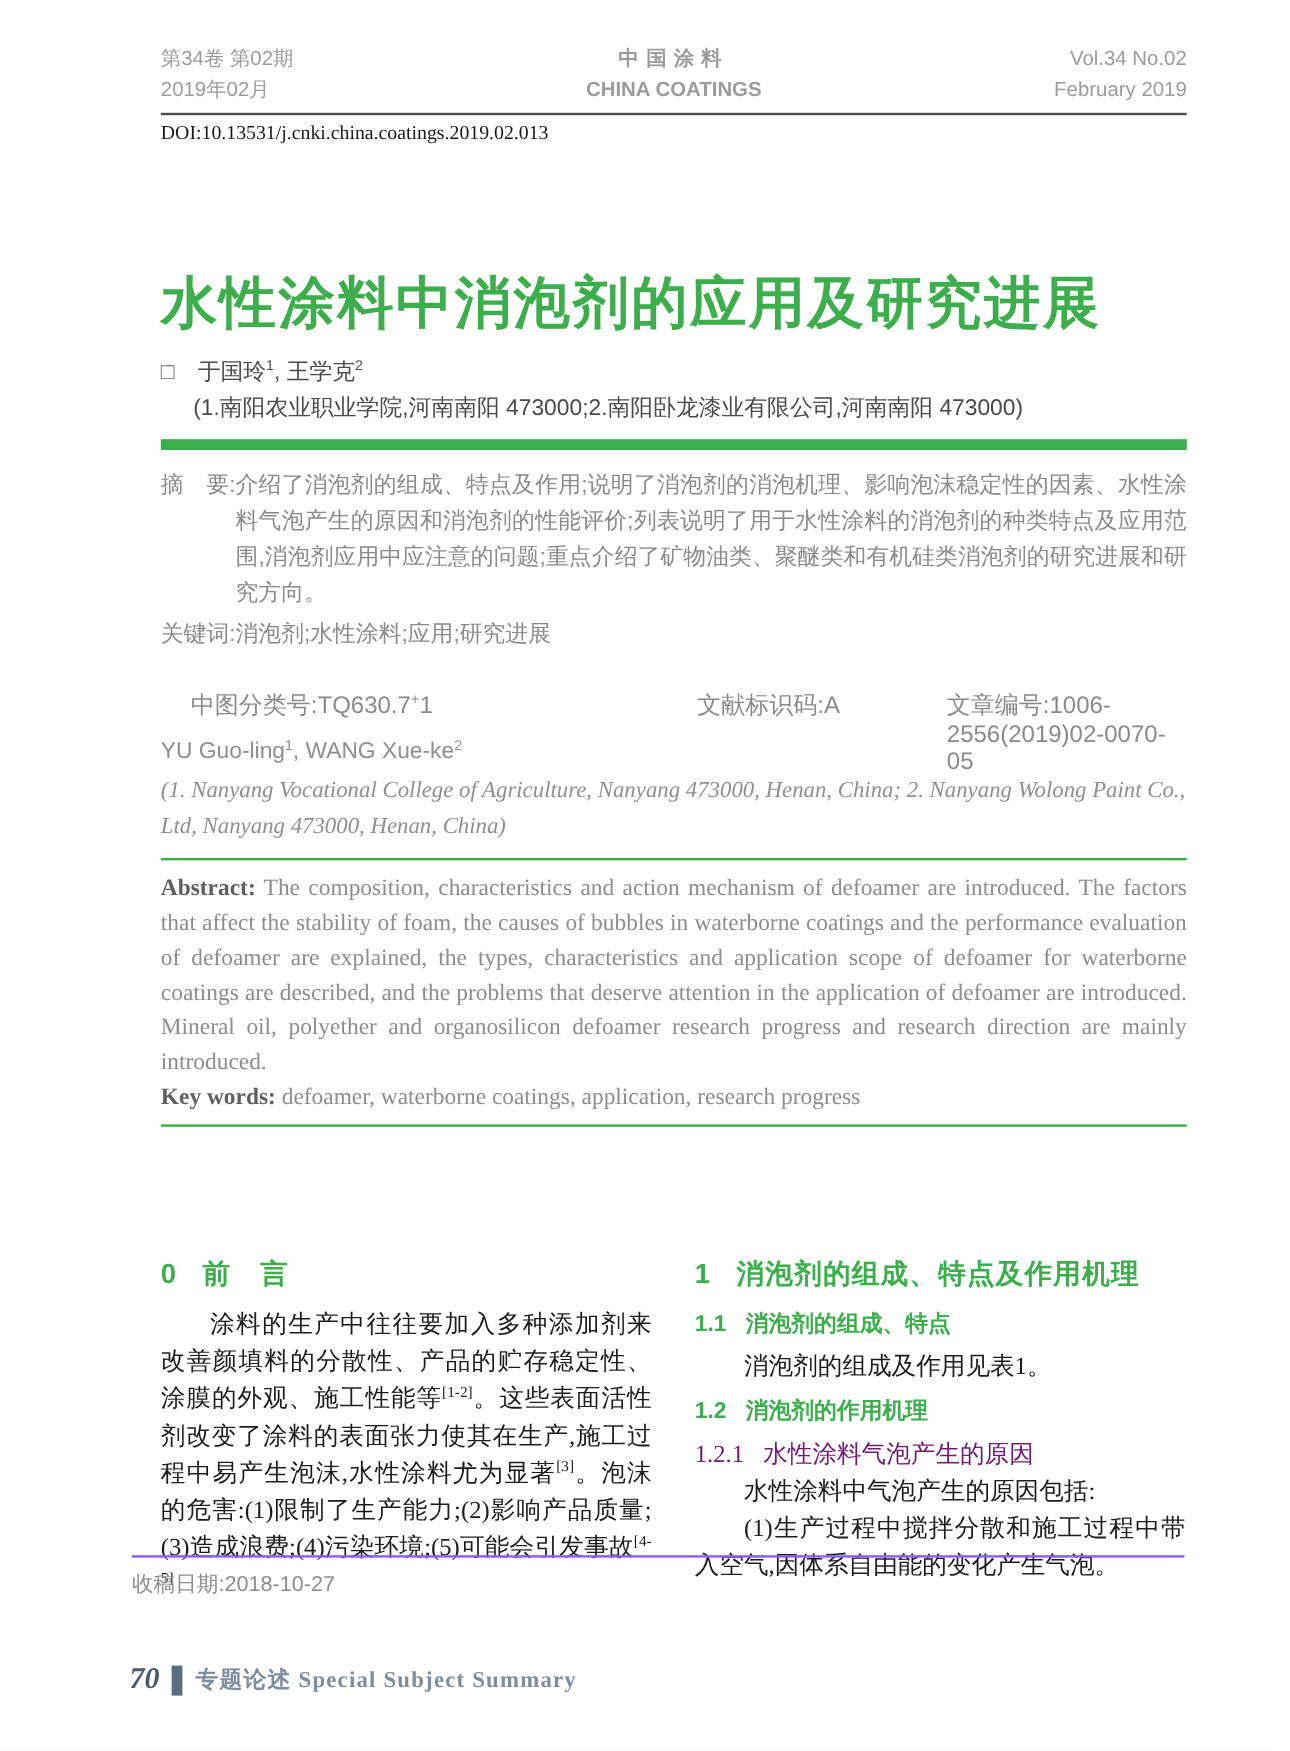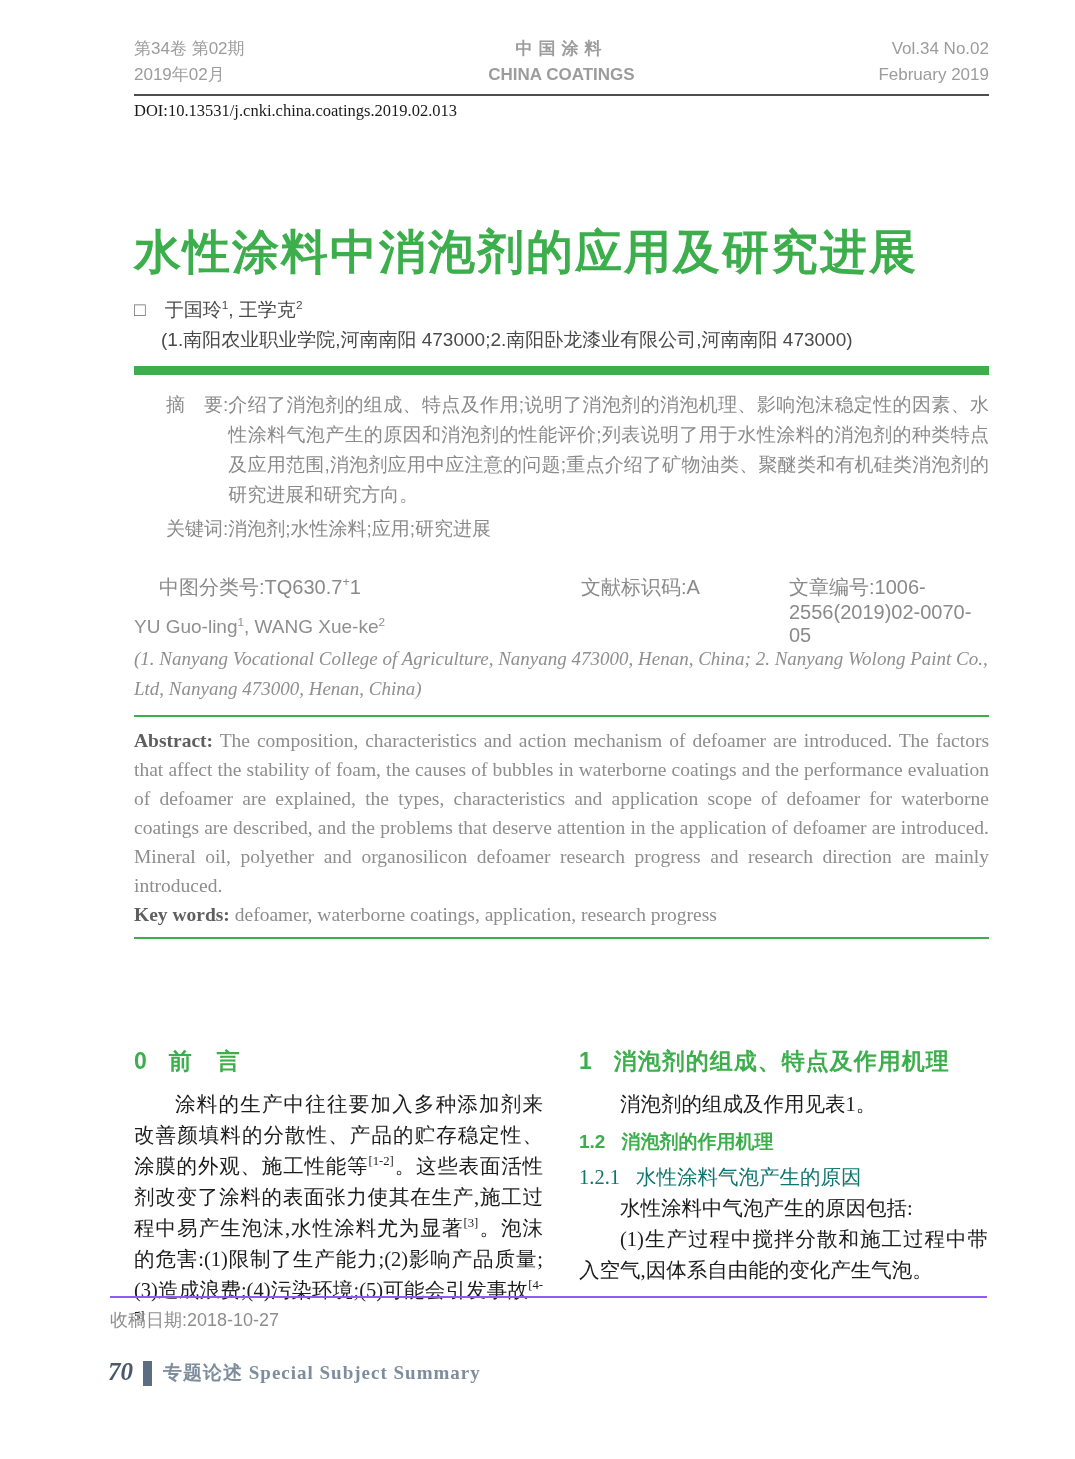--- a/index.html
+++ b/index.html
@@ -36,21 +36,21 @@
   .authors-cn .marker { margin-right:14px; color:#6a6a6a; }
   .affil-cn {
     margin-top:4px; padding-left:27px; font-family:"Liberation Sans", sans-serif;
     font-size:19px; color:#4a4a4a;
   }
   .green-bar { margin-top:13px; height:9px; background:var(--accent); }
 
   
   .abs-cn, .kw-cn {
     display:flex; margin-top:15px; font-family:"Liberation Sans", sans-serif;
-    font-size:19px; line-height:30px; color:#8a8a8a;margin-left:32px;
+    font-size:19px; line-height:30px; color:#8a8a8a;
   }
   .kw-cn { margin-top:4px; }
   .abs-label, .kw-label { white-space:nowrap; }
   .abs-text { text-align:justify; }
   .clc-row {
     position:relative; height:30px; margin-top:30px;
     font-family:"Liberation Sans", sans-serif; font-size:20px; color:#8a8a8a;
   }
   .clc-row .clc-a { position:absolute; left:25px; }
   .clc-row .clc-b { position:absolute; left:447px; }
@@ -88,35 +88,35 @@
     font-size:23px; line-height:32px; color:var(--accent);
   }
   h3.sec .sec-title { letter-spacing:1px; }
   h4.sub {
     margin:7px 0 5px 0; display:flex; gap:16px; align-items:baseline;
     font-family:"Liberation Sans", sans-serif; font-weight:bold;
     font-size:19px; line-height:30px; color:var(--accent);
   }
   h4.sub.black {
     font-family:"Liberation Serif", serif; font-weight:normal;
-    font-size:20.5px; line-height:31px; color:#0f766e; margin:2px 0 0 0;
+    font-size:20.5px; line-height:31px; color:#701a75; margin:2px 0 0 0;
   }
   p.body {
     margin:0; font-size:20.5px; line-height:31px; color:#1c1c1c; text-align:justify;
   }
   p.body.indent { text-indent:2em; }
 
   
   .footnote {
     position:absolute; left:110px; right:112px; top:1296px;
     border-top:2px solid #8b5cf6; padding-top:7px;
     font-family:"Liberation Sans", sans-serif; font-size:18px; line-height:30px; color:#8e8e8e;
   }
   .page-footer {
-    position:absolute; left:108px; top:1358px; display:flex; align-items:flex-end;
+    position:absolute; left:108px; top:1386px; display:flex; align-items:center;
   }
   .page-footer .pgnum {
     font-family:"Liberation Serif", serif; font-weight:bold; font-style:italic;
     font-size:25px; color:#49596b;
   }
   .page-footer .fbar {
     display:inline-block; width:9px; height:25px; background:var(--slate);
     margin:0 11px 0 10px;
   }
   .page-footer .fcol {
@@ -186,20 +186,24 @@
           <span>0</span>
           <span class="sec-title">前　言</span>
         </h3>
         <p class="body indent"><span>涂料的生产中往往要加入多种添加剂来改善颜填料的分散性、产品的贮存稳定性、涂膜的外观、施工性能等</span><sup>[1-2]</sup><span>。这些表面活性剂改变了涂料的表面张力使其在生产,施工过程中易产生泡沫,水性涂料尤为显著</span><sup>[3]</sup><span>。泡沫的危害:(1)限制了生产能力;(2)影响产品质量;(3)造成浪费;(4)污染环境;(5)可能会引发事故</span><sup>[4-5]</sup></p>
       </div>
       <div class="col">
         <h3 class="sec">
           <span>1</span>
           <span class="sec-title">消泡剂的组成、特点及作用机理</span>
         </h3>
+        <h4 class="sub">
+          <span>1.1</span>
+          <span>消泡剂的组成、特点</span>
+        </h4>
         <p class="body indent">消泡剂的组成及作用见表1。</p>
         <h4 class="sub">
           <span>1.2</span>
           <span>消泡剂的作用机理</span>
         </h4>
         <h4 class="sub black">
           <span>1.2.1</span>
           <span>水性涂料气泡产生的原因</span>
         </h4>
         <p class="body indent">水性涂料中气泡产生的原因包括:</p>

